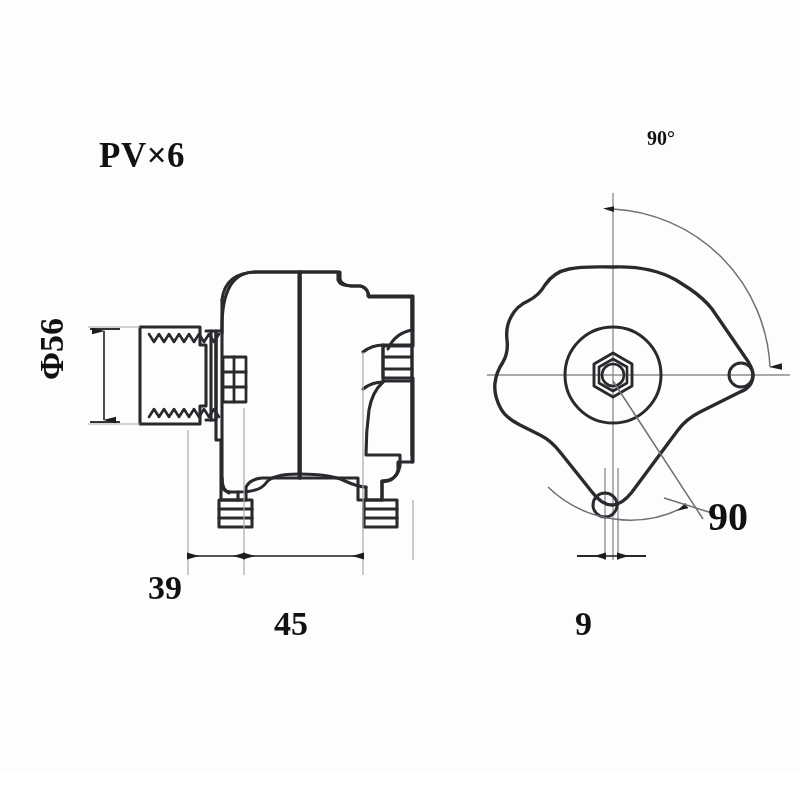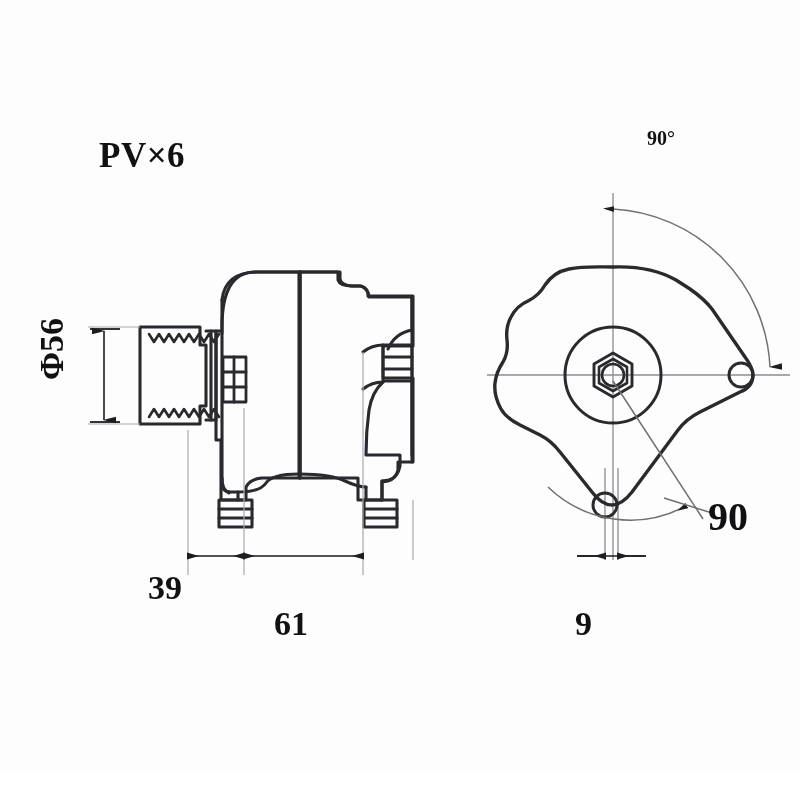--- a/index.html
+++ b/index.html
@@ -192,18 +192,18 @@
     <g stroke="#1d1d21" stroke-width="1.6" fill="none">
       <line x1="577" y1="556" x2="646" y2="556"></line>
       <line x1="577" y1="556" x2="605" y2="556" marker-end="url(#arrF)"></line>
       <line x1="646" y1="556" x2="618" y2="556" marker-end="url(#arrF)"></line>
     </g>
   </svg>
 
   <div class="lbl" id="label-pv">PV×6</div>
   <div class="lbl" id="label-phi56">Φ56</div>
   <div class="lbl" id="label-39">39</div>
-  <div class="lbl" id="label-61">61</div>
+  <div class="lbl" id="label-61">45</div>
   <div class="lbl" id="label-9">9</div>
   <div class="lbl" id="label-90deg">90°</div>
   <div class="lbl" id="label-90">90</div>
 
 </div>
 
 </body></html>

